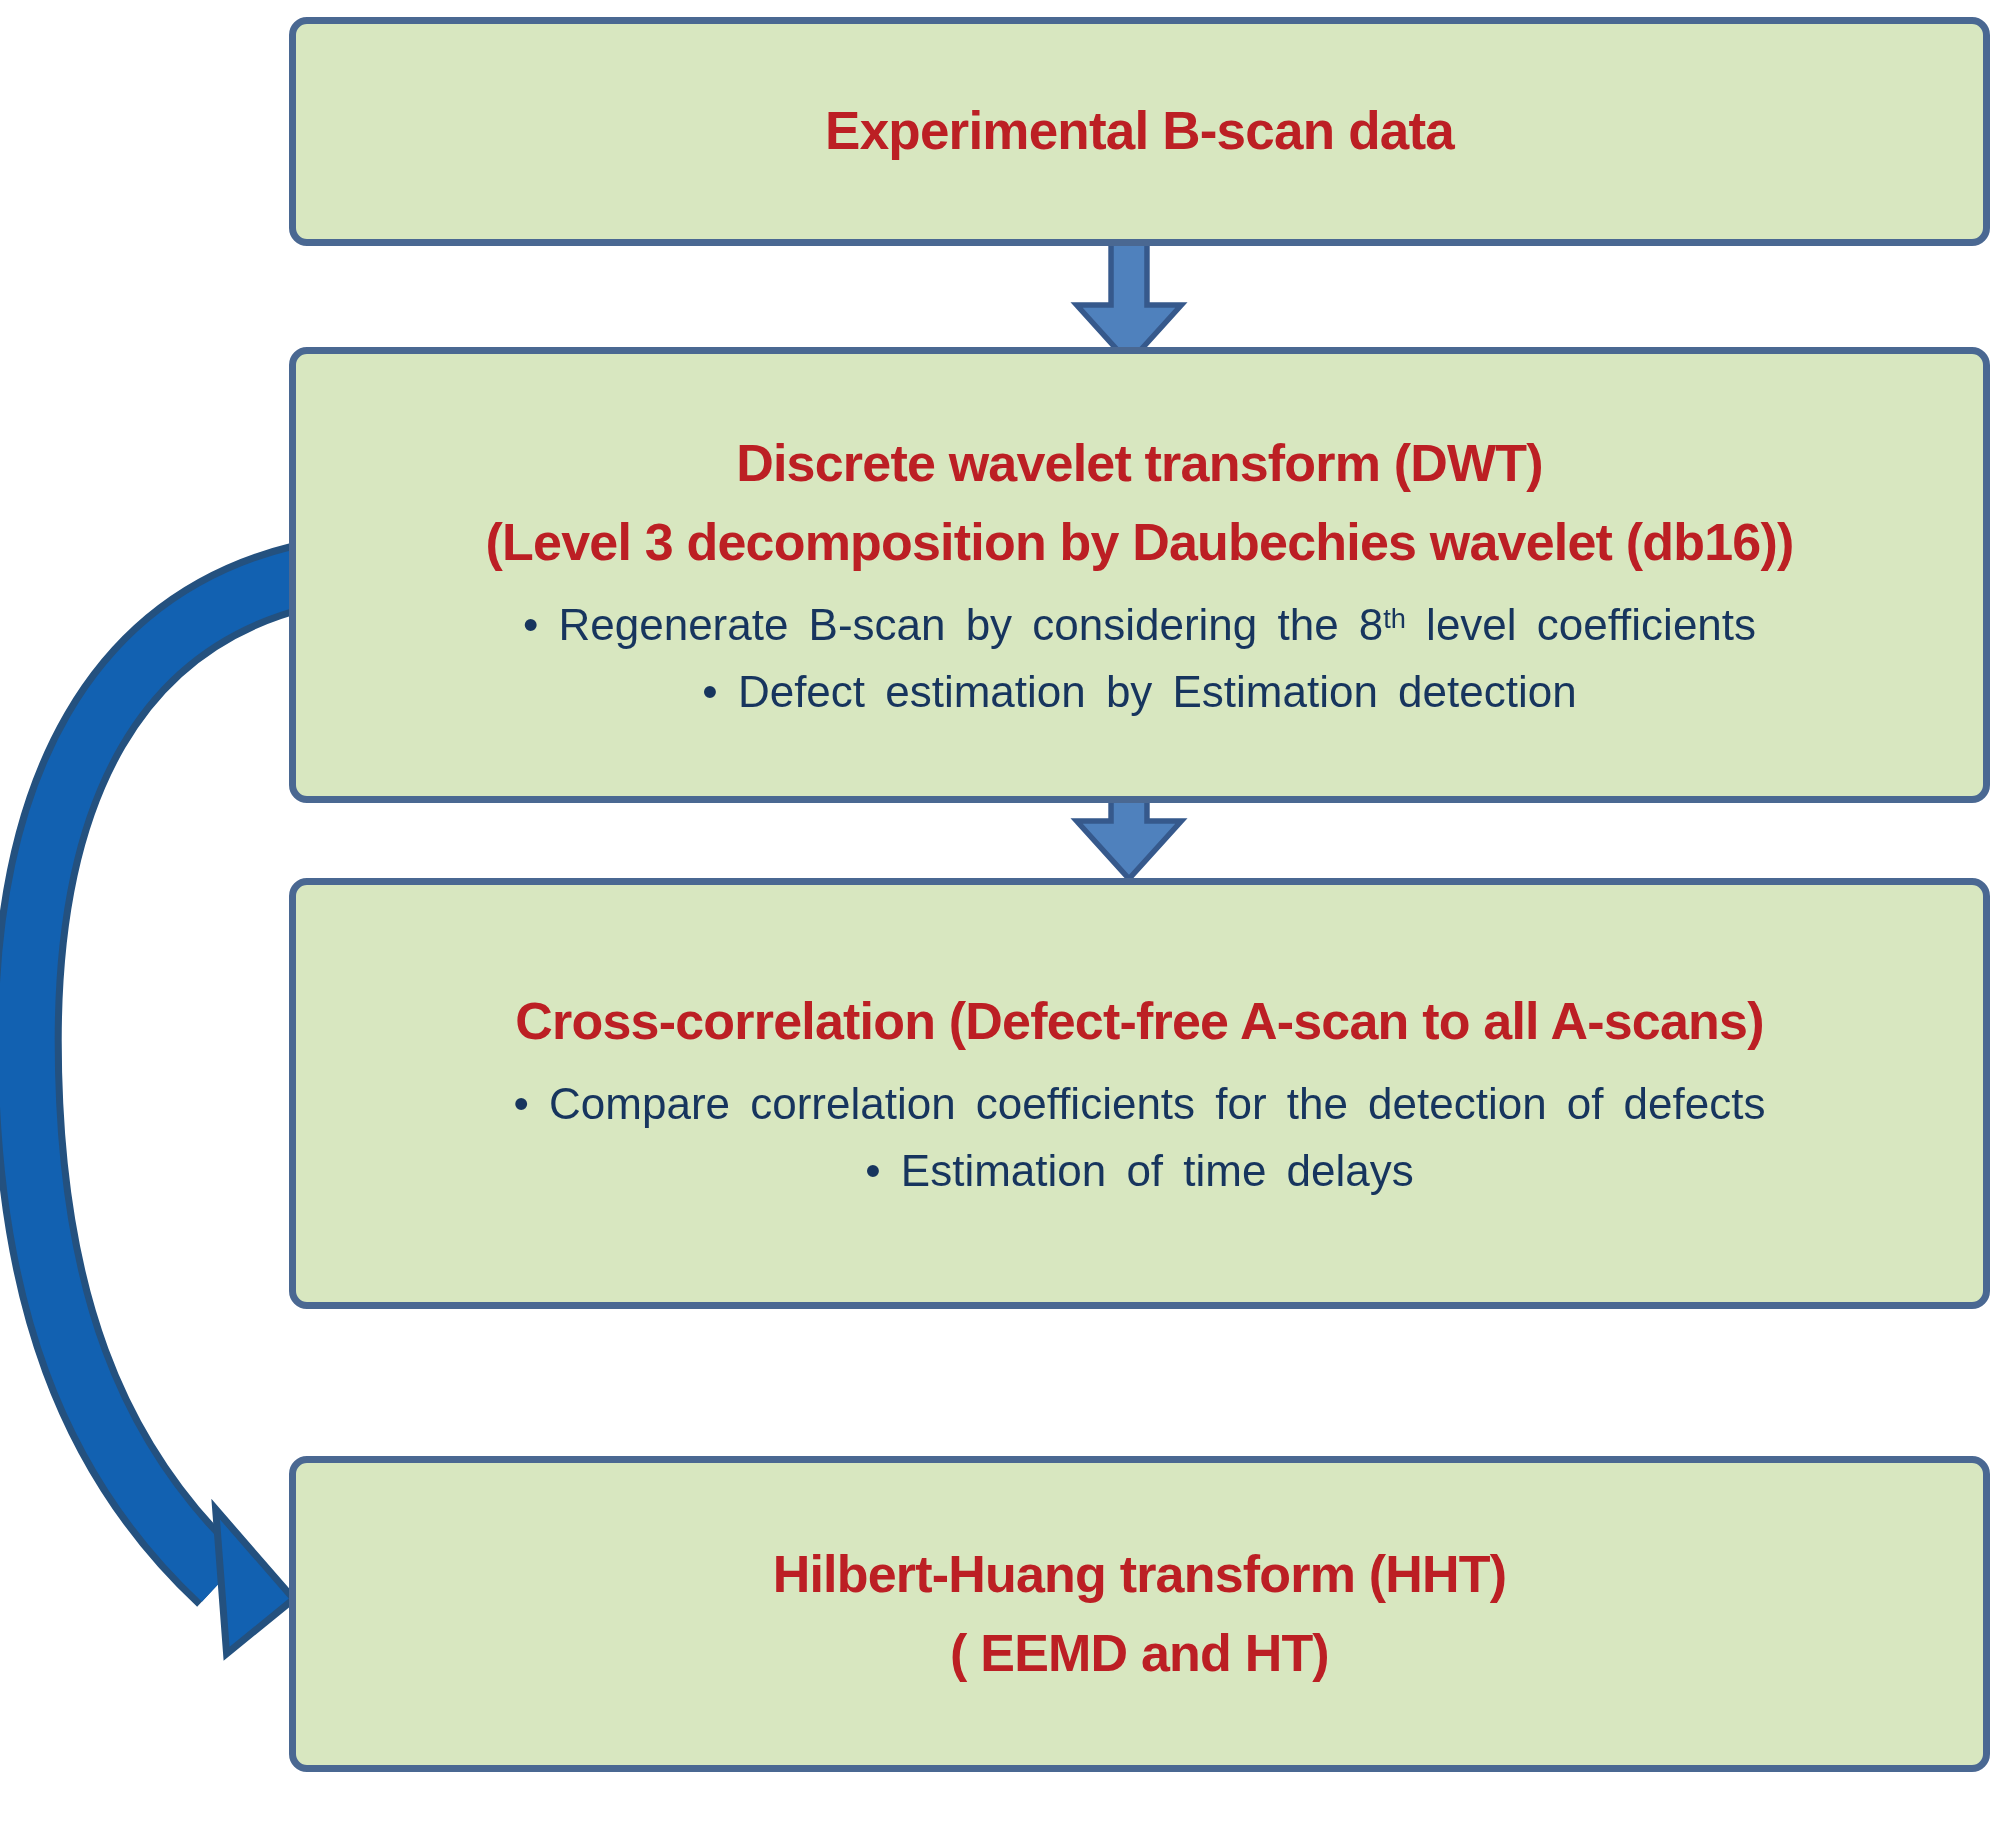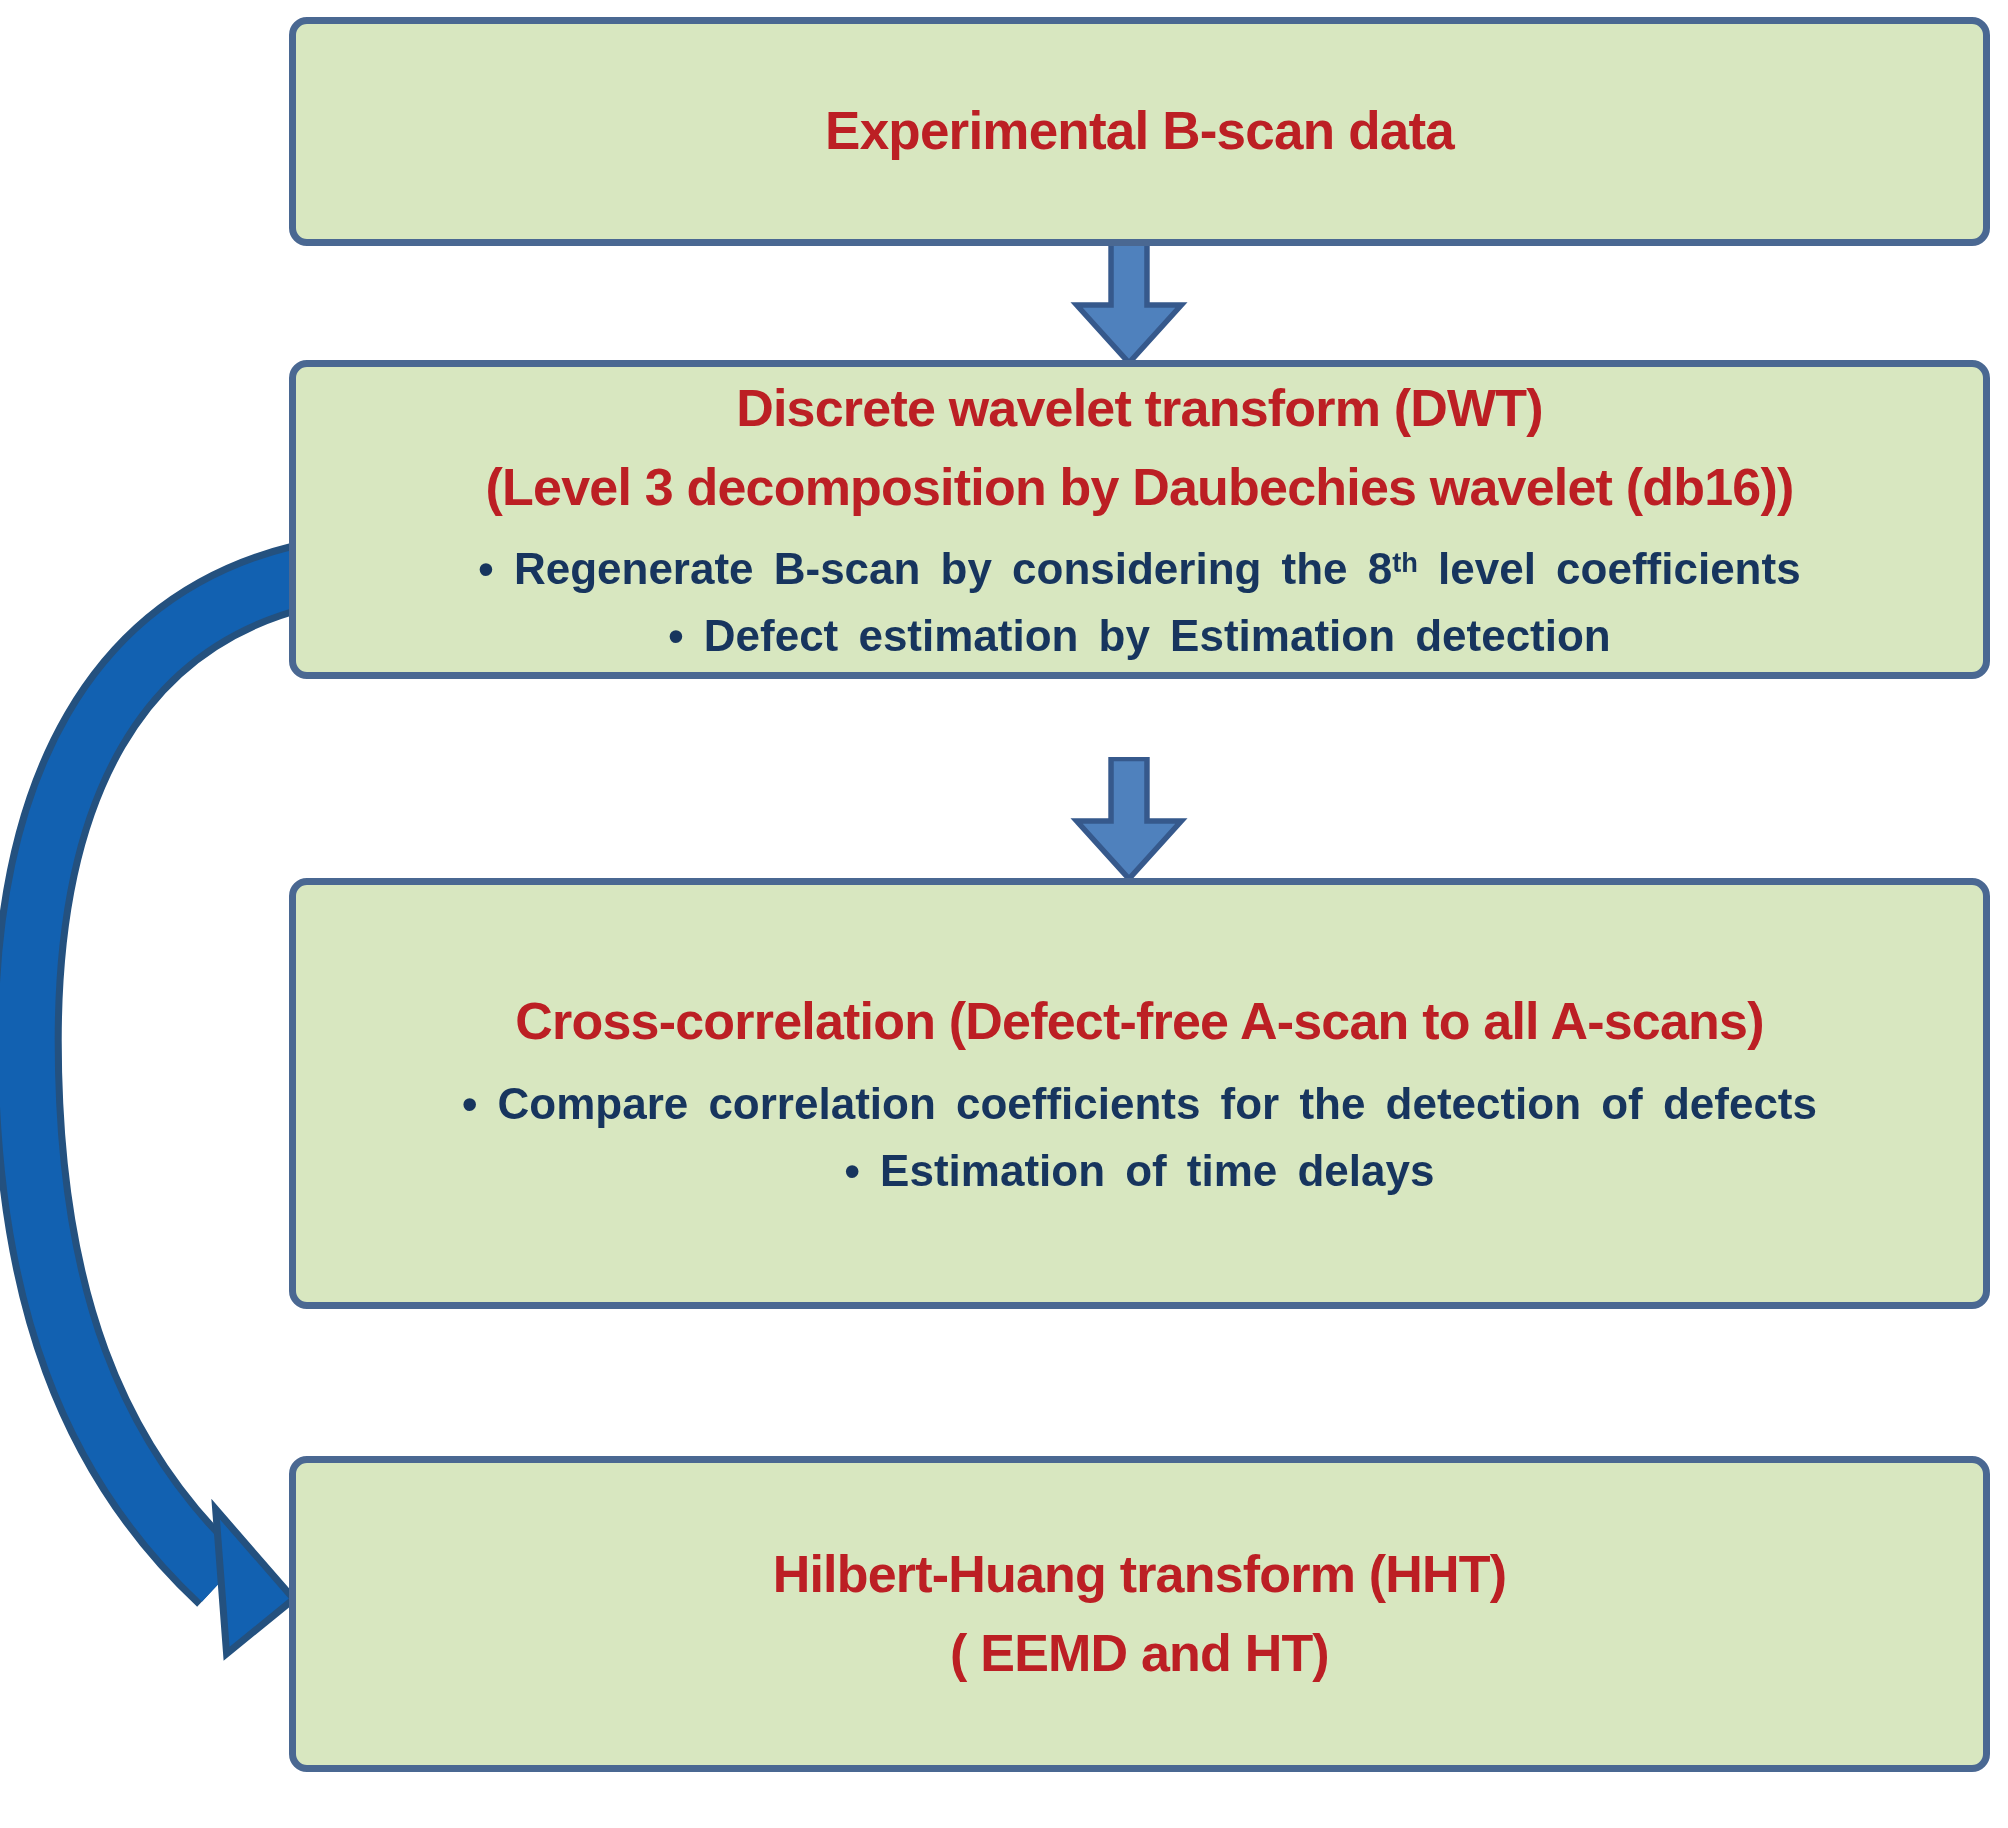--- a/index.html
+++ b/index.html
@@ -36,37 +36,37 @@
     border-radius: 18px;
     z-index: 1;
     display: flex;
     flex-direction: column;
     align-items: center;
     justify-content: center;
     text-align: center;
     padding: 7.8px 19px;
   }
   #box1 { top: 17px;   height: 229px; }
-  #box2 { top: 360px;  height: 319px; }
+  #box2 { top: 347px;  height: 456px; }
   #box3 { top: 878px; height: 431px; }
   #box4 { top: 1456px; height: 316px; }
 
   .title {
     font-size: 52px;
     font-weight: bold;
     color: var(--heading_red);
     line-height: 1.52;
     letter-spacing: -0.8px;
     white-space: nowrap;
   }
   #box1 .title { font-size: 53px; }
   .bullets { margin-top: 9.4px; }
   .bullet {
     font-size: 44px;
-    font-weight: bold;
+    font-weight: normal;
     color: var(--body_blue);
     line-height: 1.52;
     word-spacing: 0.18em;
     white-space: nowrap;
   }
   .bullet .sup {
     font-size: 0.62em;
     position: relative;
     top: -0.45em;
   }

